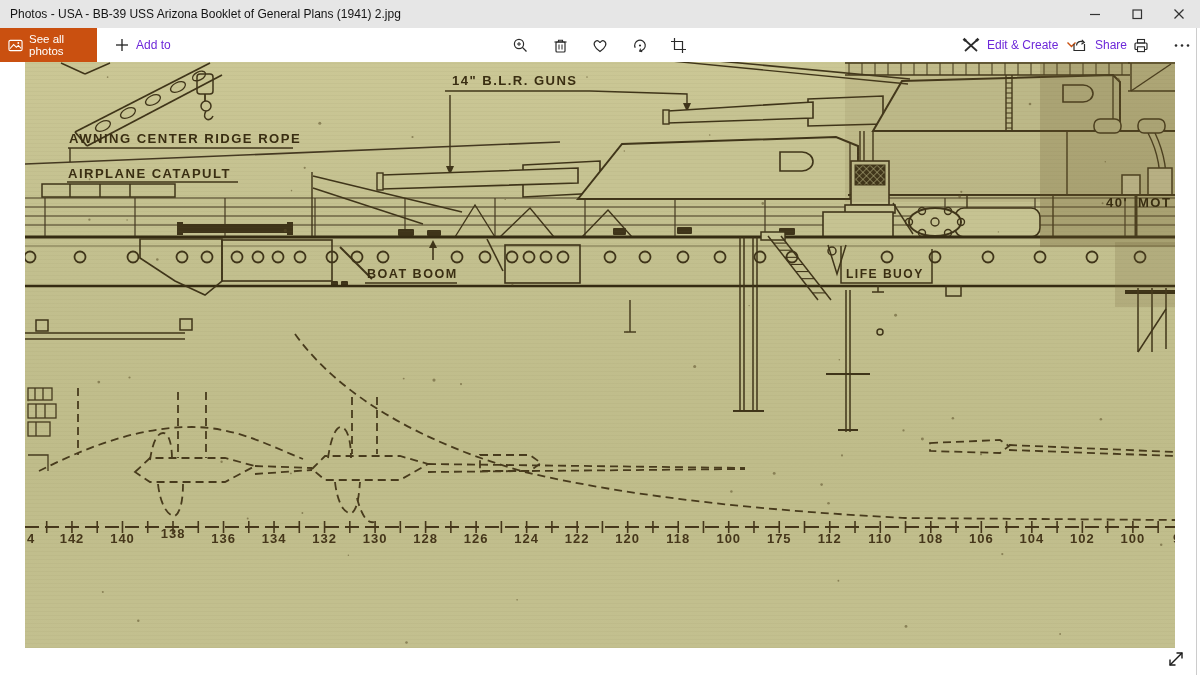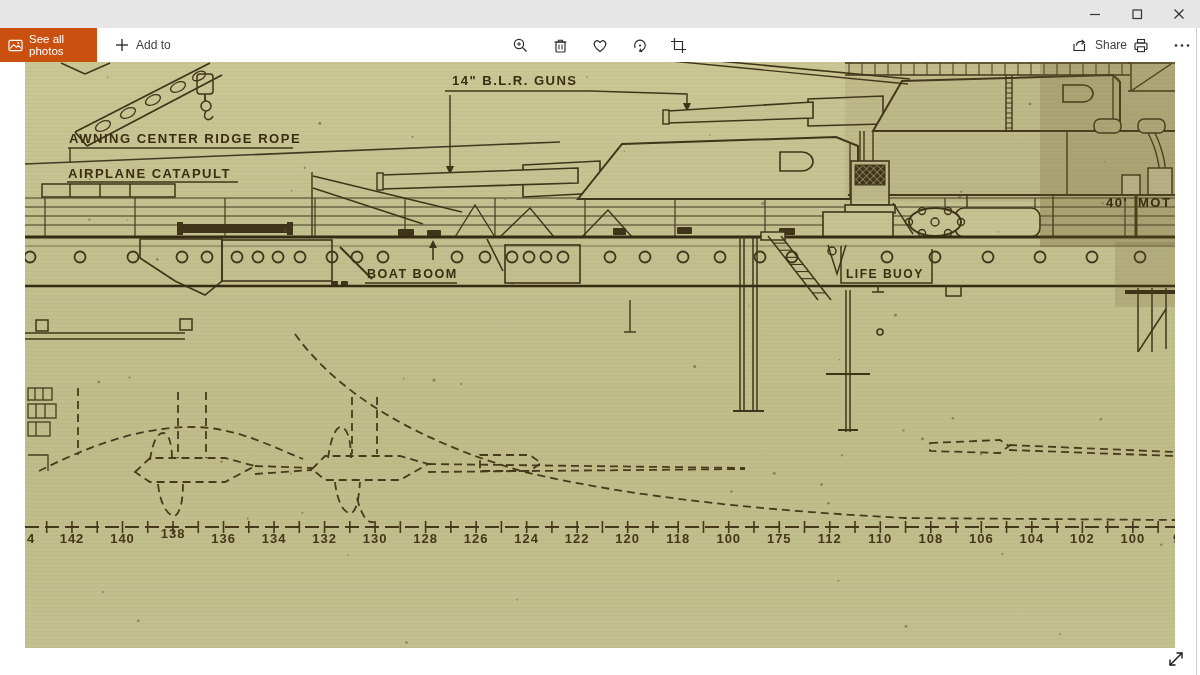--- a/index.html
+++ b/index.html
@@ -12,21 +12,21 @@
   .title-text { position:absolute; left:10px; top:7px; font-size:12px; color:#141414; }
   .win-controls { position:absolute; right:0; top:0; height:28px; display:flex; }
   .win-btn { width:42px; height:28px; display:flex; align-items:center; justify-content:center; }
   .win-btn svg { display:block; }
 
   .toolbar { position:absolute; left:0; top:28px; width:1200px; height:34px; background:#ffffff;padding-left:44px; }
   .seeall { position:absolute; left:0; top:0; width:97px; height:34px; background:#ca5010;
             color:#ffffff; display:flex; align-items:center; gap:6px; padding-left:8px;
             font-size:11.5px; cursor:default; }
   .tb-item { position:absolute; top:0; height:34px; display:flex; align-items:center; gap:7px;
-             color:#404040; font-size:12px; }
+             color:#6d28d9; font-size:12px; }
   .tb-icon { display:flex; align-items:center; justify-content:center; }
   .chevron-orange { margin-left:2px; display:flex; align-items:center; }
 
   
   .plate { position:absolute; left:25px; top:62px; width:1150px; height:586px;
            background:linear-gradient(180deg,#cbc795 0%,#c3c08f 28%,#bfbc8a 68%,#c3c08f 100%);
            overflow:hidden; }
   .plate::after { content:""; position:absolute; inset:0; pointer-events:none;
            background:repeating-linear-gradient(0deg, rgba(110,104,60,.05) 0 1px, transparent 1px 4px); }
   .plate svg.art { position:absolute; left:0; top:0; z-index:0; }
@@ -38,20 +38,21 @@
               font-size:13px; letter-spacing:1px; transform:translateX(-50%);
               white-space:nowrap; }
   .expand-btn { position:absolute; left:1163px; top:646px; width:26px; height:26px;
                 display:flex; align-items:center; justify-content:center; }
   .right-border { position:absolute; left:1196px; top:28px; width:1px; height:647px; background:#cccccc; }
 </style>
 </head>
 <body>
 
 <div class="titlebar">
+  <span class="title-text">Photos - USA - BB-39 USS Arizona Booklet of General Plans (1941) 2.jpg</span>
   <div class="win-controls">
     <div class="win-btn">
       <svg width="11" height="11">
           <line x1="0" y1="5.5" x2="10" y2="5.5" stroke="#333" stroke-width="1.2"></line>
         </svg>
     </div>
     <div class="win-btn">
       <svg width="11" height="11">
           <rect x="1" y="1" width="8.5" height="8.5" fill="none" stroke="#333" stroke-width="1.2"></rect>
         </svg>
@@ -127,20 +128,36 @@
   <div class="tb-item" style="left:670px;">
     <span class="tb-icon">
       <svg width="17" height="17" viewBox="0 0 17 17">
           <path d="M4.5,1 V12.5 H16" fill="none" stroke="#2b2b2b" stroke-width="1.2"></path>
           <path d="M1,4.5 H12.5 V16" fill="none" stroke="#2b2b2b" stroke-width="1.2"></path>
           <line x1="4.5" y1="4.5" x2="12.5" y2="12.5" stroke="#2b2b2b" stroke-width="0"></line>
         </svg>
     </span>
   </div>
 
+  <div class="tb-item" style="left:962px;">
+    <span class="tb-icon">
+      <svg width="18" height="17" viewBox="0 0 18 17">
+          <line x1="3" y1="3" x2="15" y2="14" stroke="#2b2b2b" stroke-width="1.7"></line>
+          <line x1="15" y1="3" x2="3" y2="14" stroke="#2b2b2b" stroke-width="1.7"></line>
+          <line x1="1.5" y1="1.8" x2="4" y2="4" stroke="#2b2b2b" stroke-width="2.6"></line>
+          <line x1="16.5" y1="1.8" x2="14" y2="4" stroke="#2b2b2b" stroke-width="2.6"></line>
+        </svg>
+    </span>
+    <span>Edit &amp; Create</span>
+    <span class="chevron-orange">
+      <svg width="9" height="6">
+          <path d="M0.5,0.5 L4.5,4.5 L8.5,0.5" fill="none" stroke="#ca5010" stroke-width="1.4"></path>
+        </svg>
+    </span>
+  </div>
 
   <div class="tb-item" style="left:1071px;">
     <span class="tb-icon">
       <svg width="17" height="16" viewBox="0 0 17 16">
           <path d="M3,7 V13.5 H13.5 V7" fill="none" stroke="#2b2b2b" stroke-width="1.2"></path>
           <path d="M5.5,8.5 C5.5,5 9,3.5 12.5,5.2" fill="none" stroke="#2b2b2b" stroke-width="1.2"></path>
           <path d="M10.8,2.8 L13.3,5.4 L10.4,7.2" fill="none" stroke="#2b2b2b" stroke-width="1.2"></path>
         </svg>
     </span>
     <span>Share</span>

